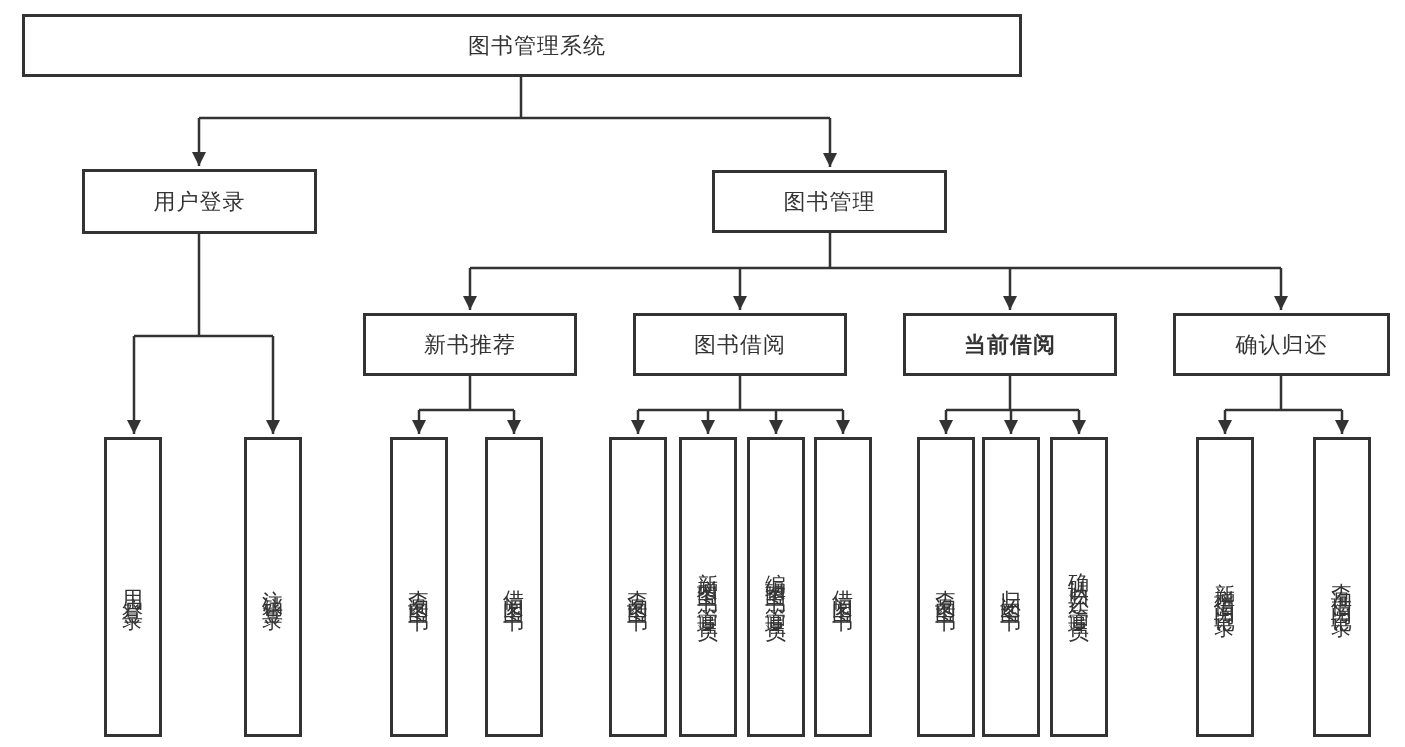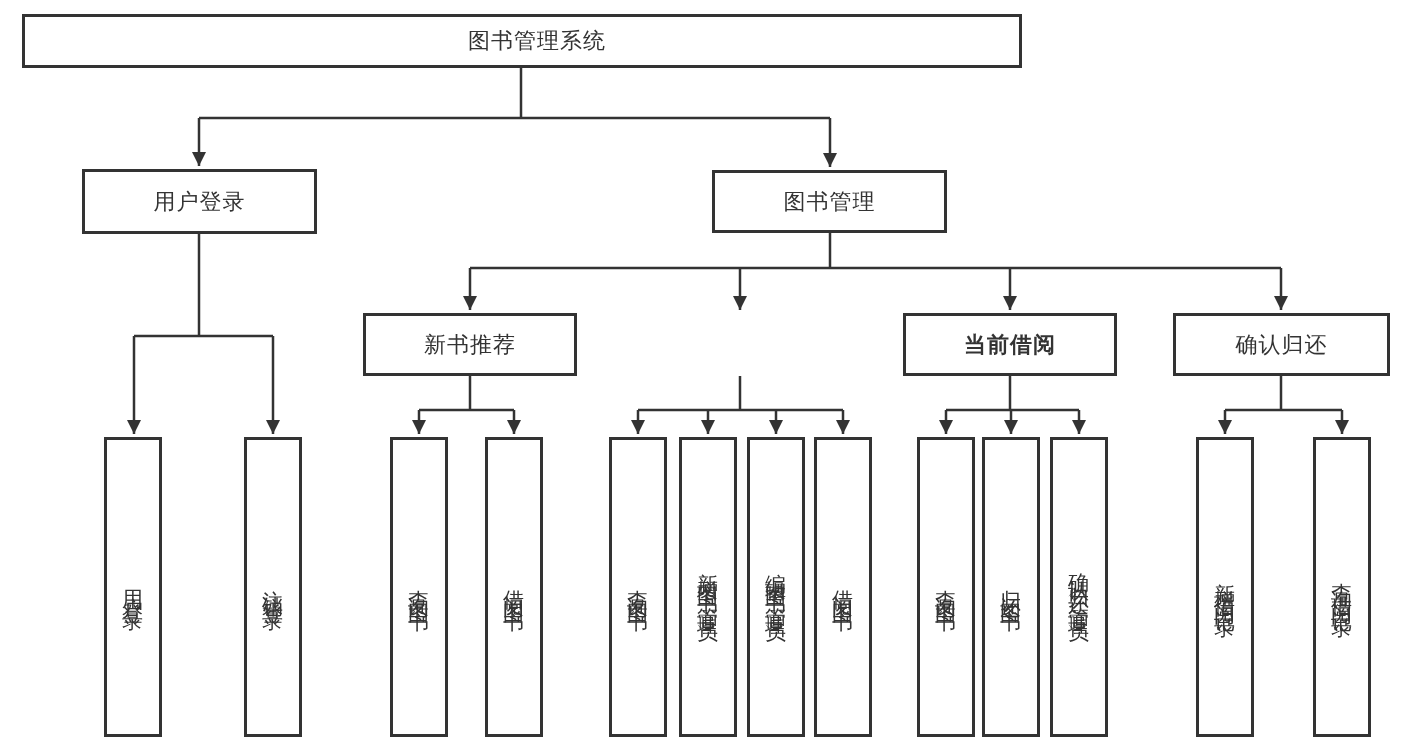--- a/index.html
+++ b/index.html
@@ -28,21 +28,21 @@
     display: flex;
     align-items: center;
     justify-content: center;
     color: #333333;
   }
   .node-h span {
     font-size: 22px;
     letter-spacing: 1px;
     white-space: nowrap;
   }
-  .root  { left: 22px;  top: 14px;  width: 1000px; height: 54px; padding-left: 30px; }
+  .root  { left: 22px;  top: 14px;  width: 1000px; height: 63px; padding-left: 30px; }
   .l2a   { left: 82px;  top: 169px; width: 235px;  height: 65px; }
   .l2b   { left: 712px; top: 170px; width: 235px;  height: 63px; justify-content: center; }
   .l3    { top: 313px; height: 63px; width: 214px; }
   .l3a   { left: 363px; }
   .l3b   { left: 633px; }
   .l3c   { left: 903px; font-weight: bold; }
   .l3d   { left: 1173px; width: 217px; }
   .leaf  { top: 437px; height: 300px; width: 58px; }
   .leaf span {
     writing-mode: vertical-rl;
@@ -136,20 +136,23 @@
   <div class="node node-h l2a">
     <span>用户登录</span>
   </div>
   <div class="node node-h l2b">
     <span>图书管理</span>
   </div>
 
   <div class="node node-h l3 l3a">
     <span>新书推荐</span>
   </div>
+  <div class="node node-h l3 l3b">
+    <span>图书借阅</span>
+  </div>
   <div class="node node-h l3 l3c">
     <span>当前借阅</span>
   </div>
   <div class="node node-h l3 l3d">
     <span>确认归还</span>
   </div>
 
   <div class="node leaf lf1">
     <span>用户登录</span>
   </div>

